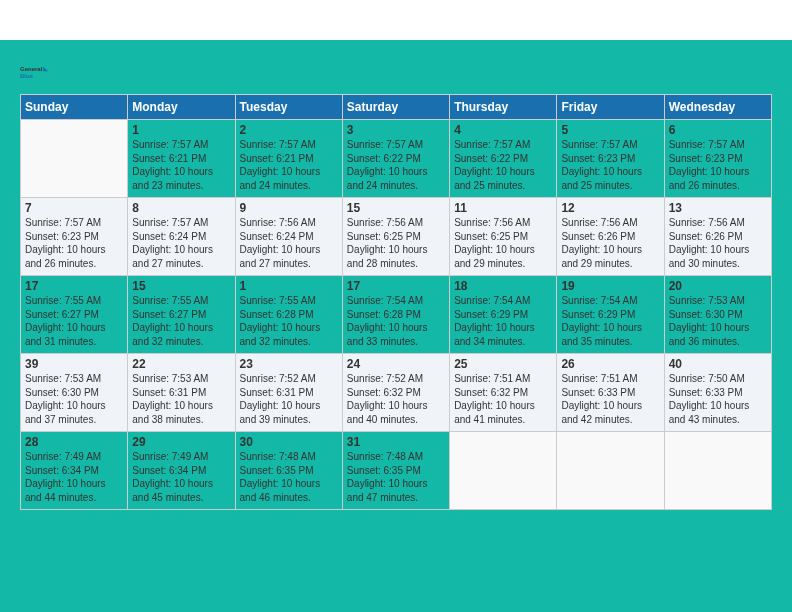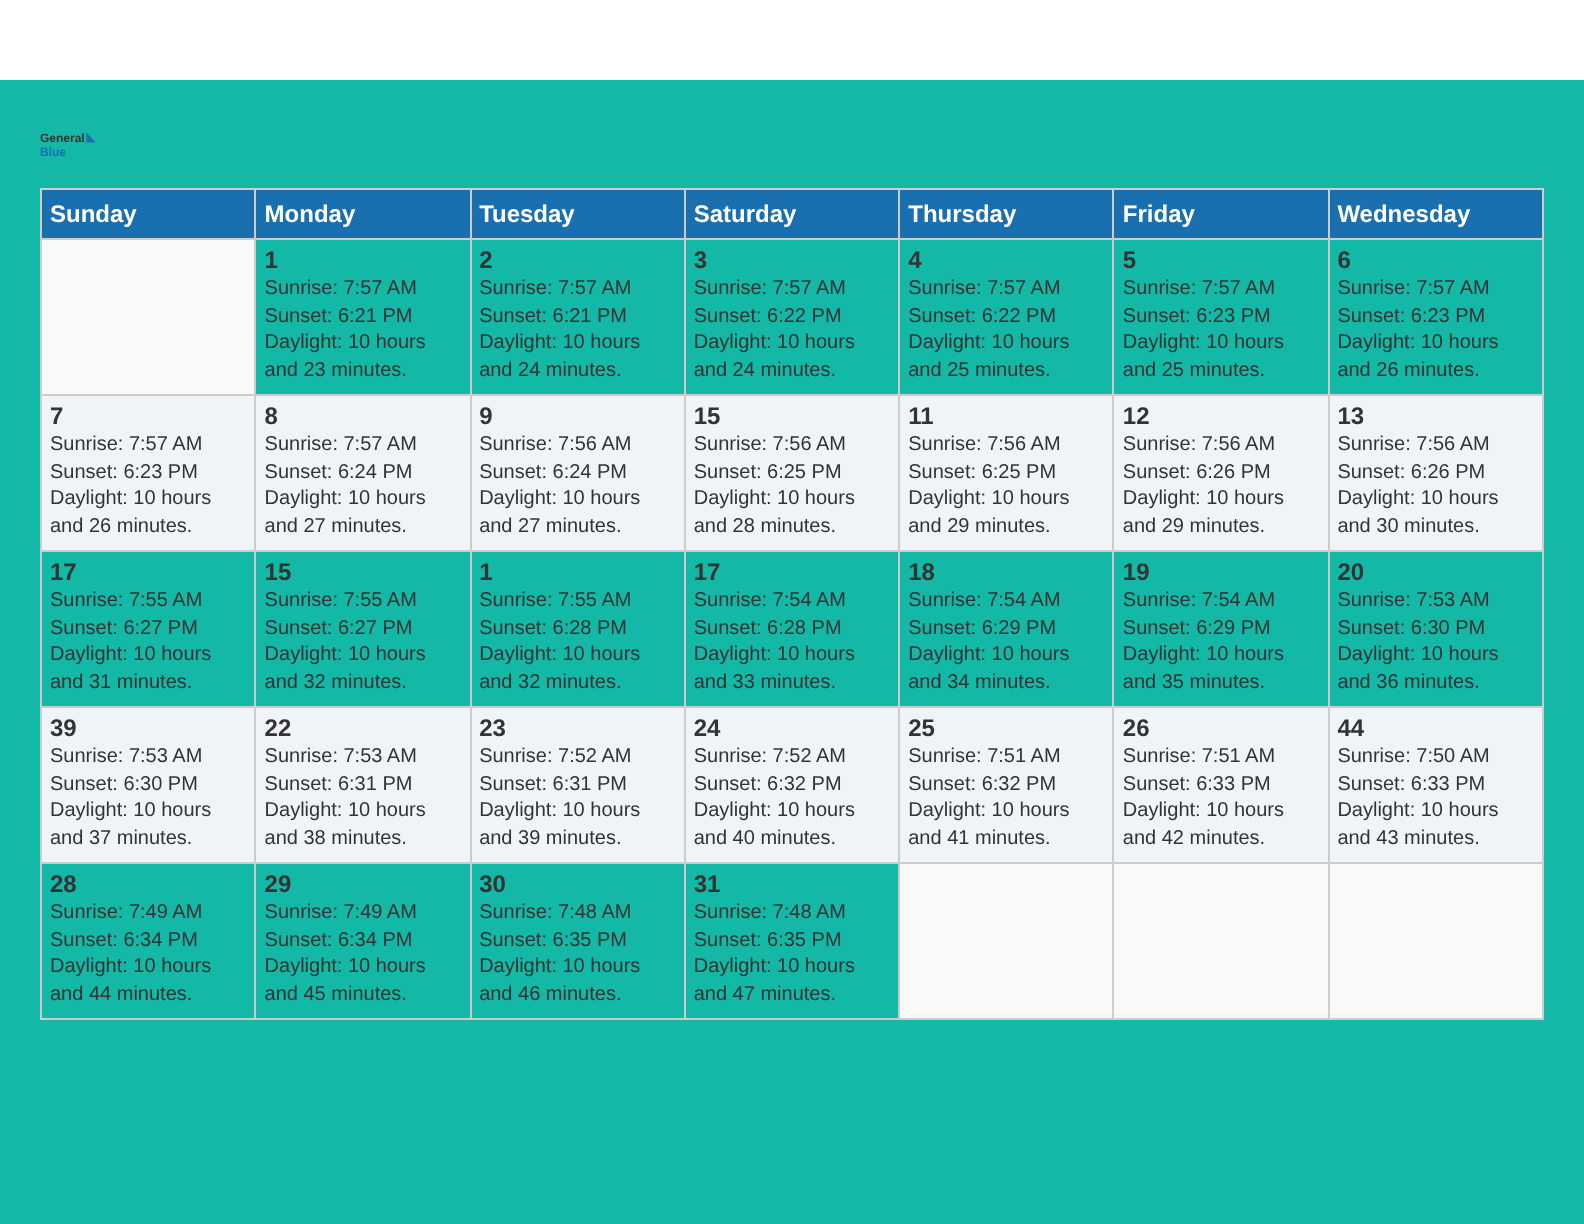--- a/index.html
+++ b/index.html
@@ -223,21 +223,21 @@
           </td>
           <td>
             <div class="day-number">25</div>
             <div class="day-info">Sunrise: 7:51 AM<br>Sunset: 6:32 PM<br>Daylight: 10 hours<br>and 41 minutes.</div>
           </td>
           <td>
             <div class="day-number">26</div>
             <div class="day-info">Sunrise: 7:51 AM<br>Sunset: 6:33 PM<br>Daylight: 10 hours<br>and 42 minutes.</div>
           </td>
           <td>
-            <div class="day-number">44</div>
+            <div class="day-number">40</div>
             <div class="day-info">Sunrise: 7:50 AM<br>Sunset: 6:33 PM<br>Daylight: 10 hours<br>and 43 minutes.</div>
           </td>
         </tr>
         <tr>
           <td>
             <div class="day-number">28</div>
             <div class="day-info">Sunrise: 7:49 AM<br>Sunset: 6:34 PM<br>Daylight: 10 hours<br>and 44 minutes.</div>
           </td>
           <td>
             <div class="day-number">29</div>

